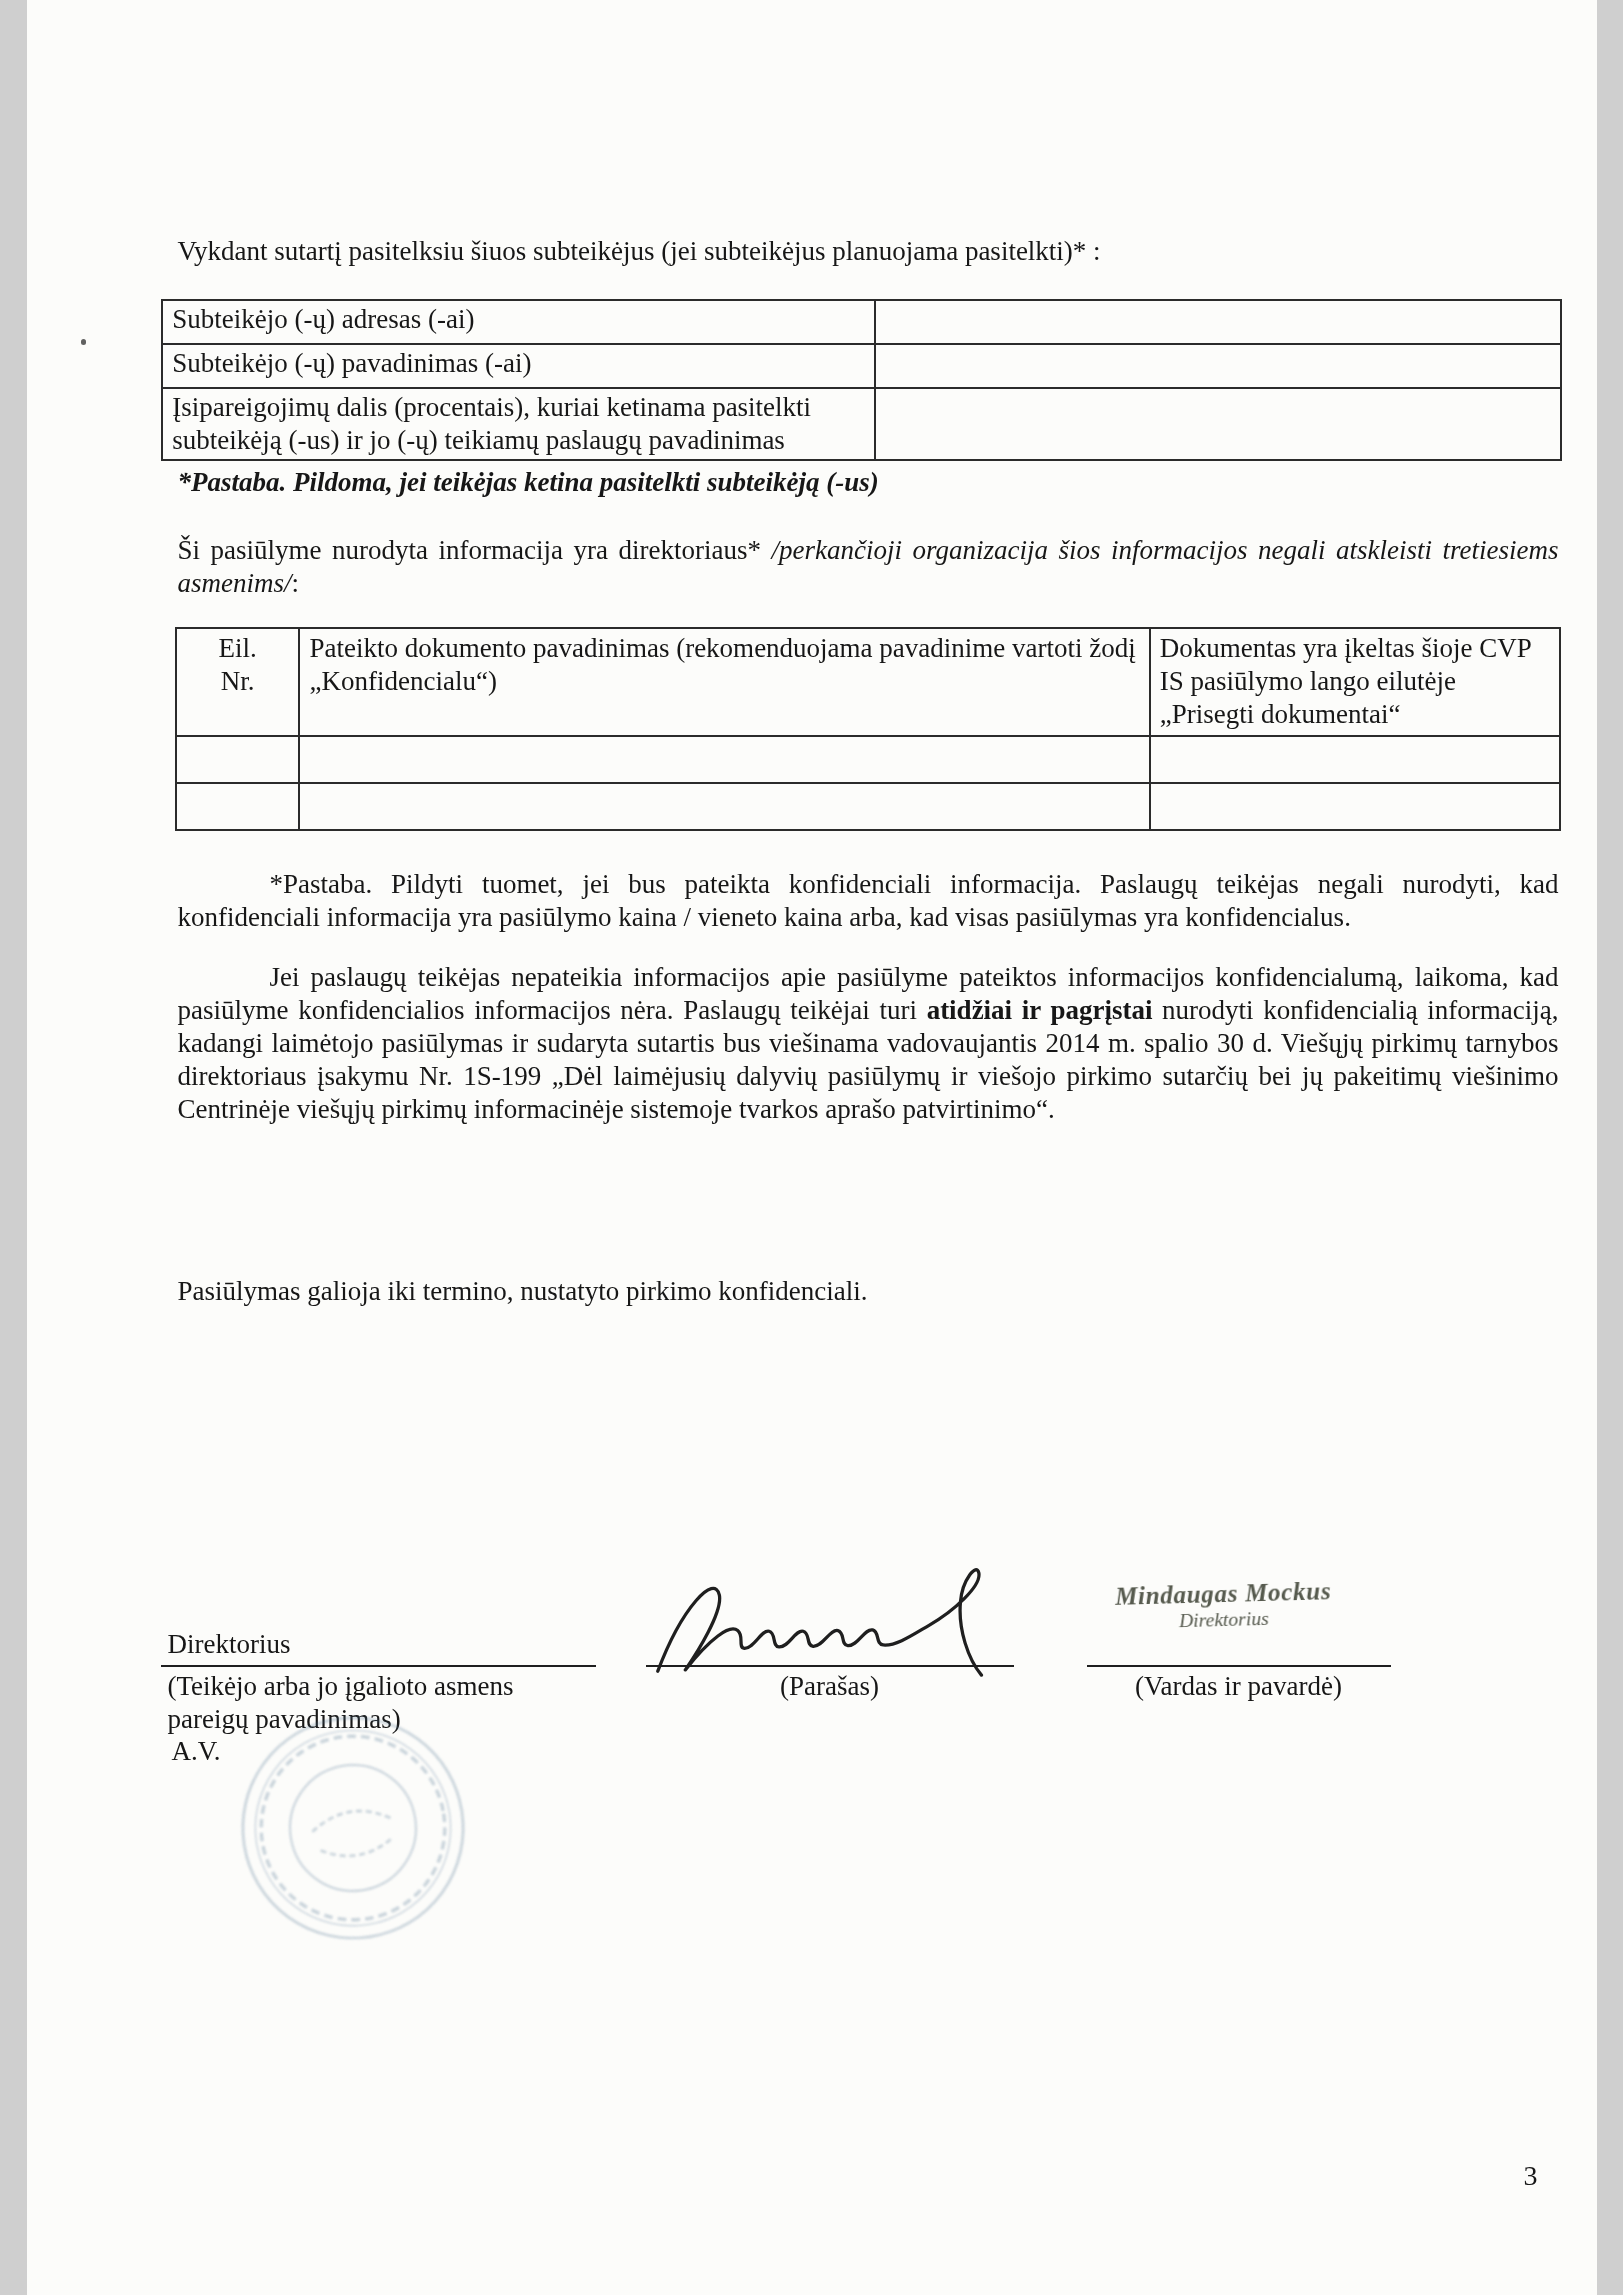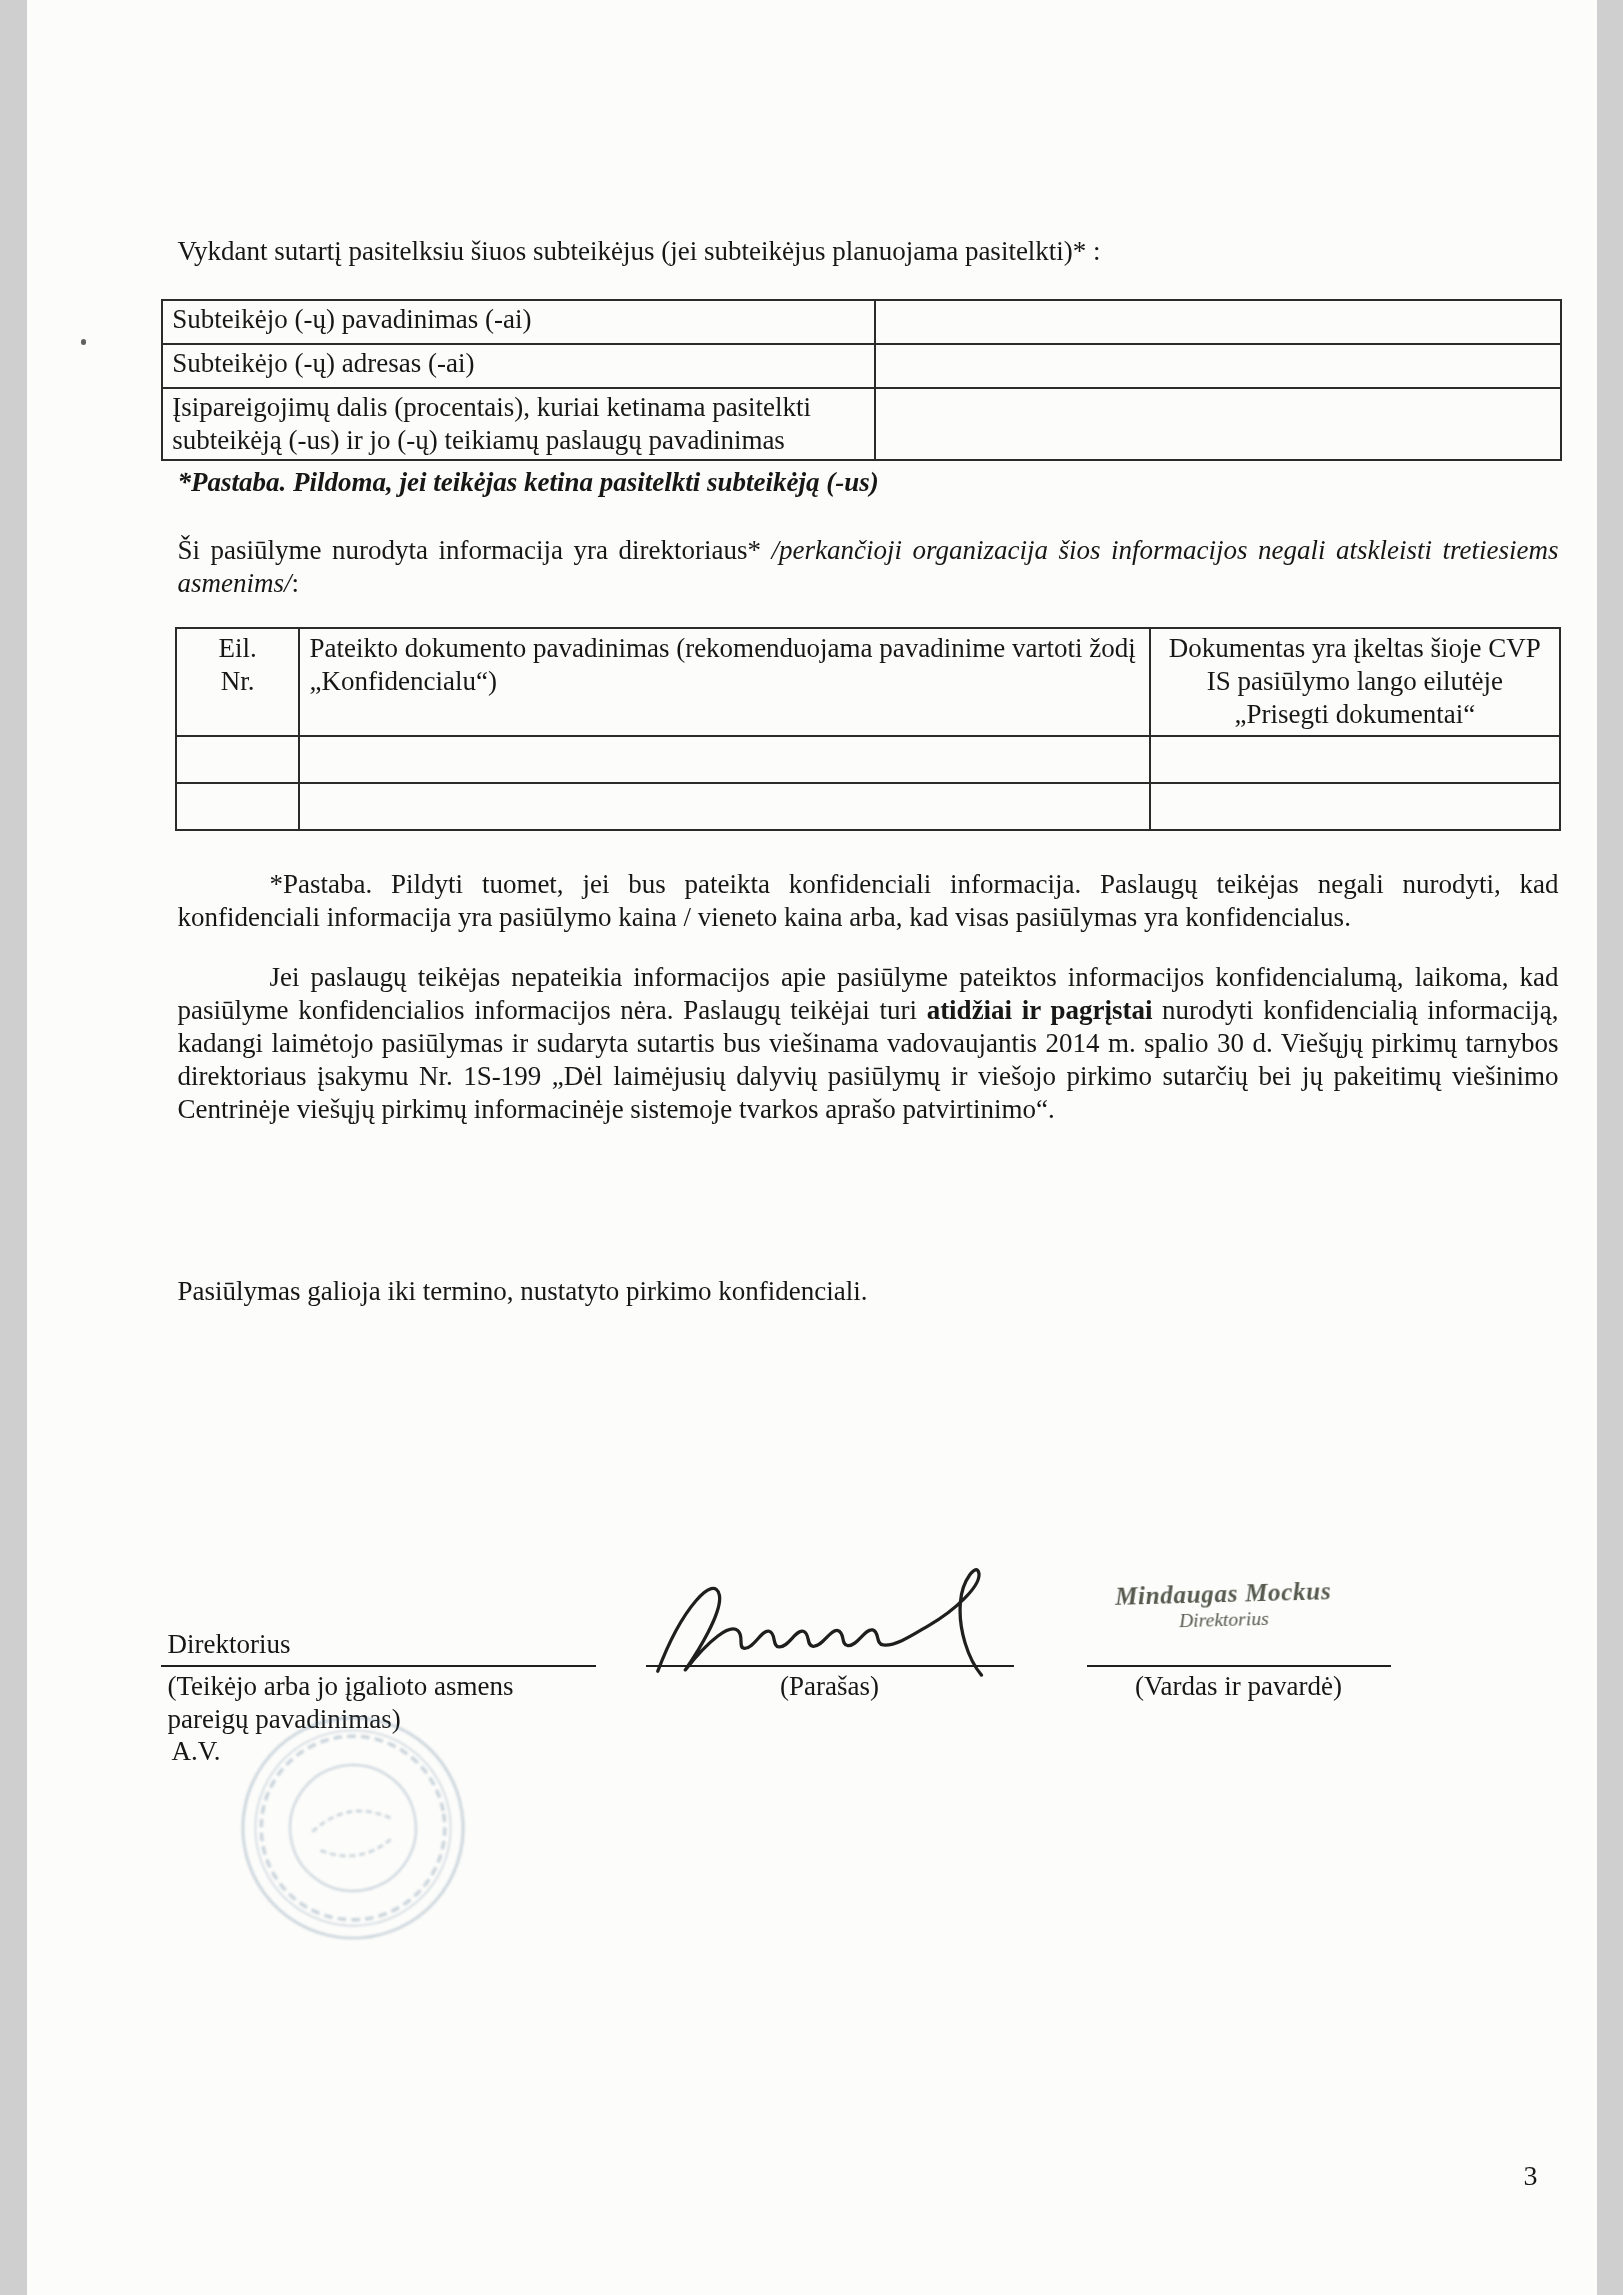--- a/index.html
+++ b/index.html
@@ -23,21 +23,21 @@
   .t1 tr.short td{height:38px}
 
   .note-bi{font-weight:bold;font-style:italic;margin-top:4.6px}
 
   .conf{margin-top:35px}
 
   .t2{margin:26px 0 0 -2.6px;width:1386px}
   .t2 th{padding-top:3.9px;padding-bottom:3.9px}
   .t2 .c1{width:103px;text-align:center;white-space:pre-line}
   .t2 .c2{width:830px;text-align:left}
-  .t2 .c3{text-align:center}
+  .t2 .c3{text-align:left}
   .t2 td.empty{height:41px}
 
   .note1{margin-top:37px}
   .validity{margin-top:149px}
 
   .sig-line{position:absolute;border-top:2px solid #1f1f1f;height:0}
   .sig-text{position:absolute}
   .caption{position:absolute}
   .center{text-align:center}
 
@@ -64,25 +64,25 @@
 
   <div class="artifact-dot"></div>
 
   <div class="content">
 
     <p class="para">Vykdant sutartį pasitelksiu šiuos subteikėjus (jei subteikėjus planuojama pasitelkti)* :</p>
 
     <table class="t1">
       <tbody>
           <tr class="short">
-        <td class="c1">Subteikėjo  (-ų) pavadinimas (-ai)</td>
+        <td class="c1">Subteikėjo  (-ų) adresas (-ai)</td>
         <td></td>
       </tr>
       <tr class="short">
-        <td class="c1">Subteikėjo  (-ų) adresas (-ai)</td>
+        <td class="c1">Subteikėjo  (-ų) pavadinimas (-ai)</td>
         <td></td>
       </tr>
       <tr>
         <td class="c1">Įsipareigojimų dalis (procentais), kuriai ketinama pasitelkti subteikėją (-us) ir jo (-ų) teikiamų paslaugų pavadinimas</td>
         <td></td>
       </tr>
     </tbody>
       </table>
 
     <p class="note-bi">*Pastaba. Pildoma, jei teikėjas ketina pasitelkti subteikėją (-us)</p>

